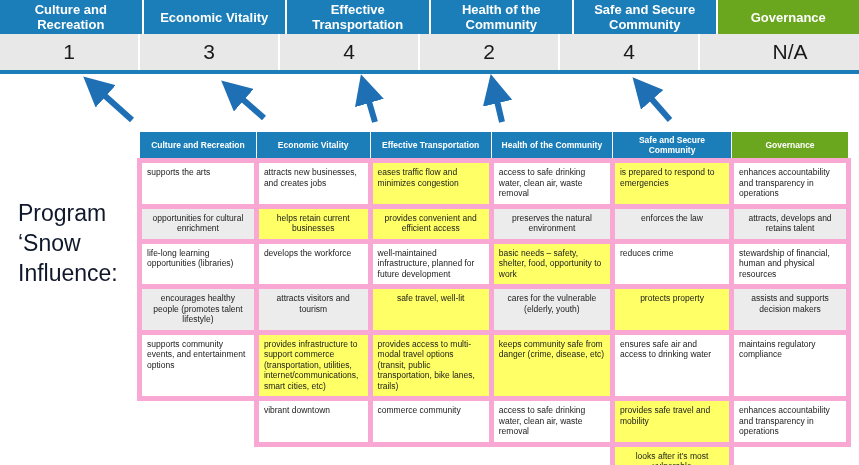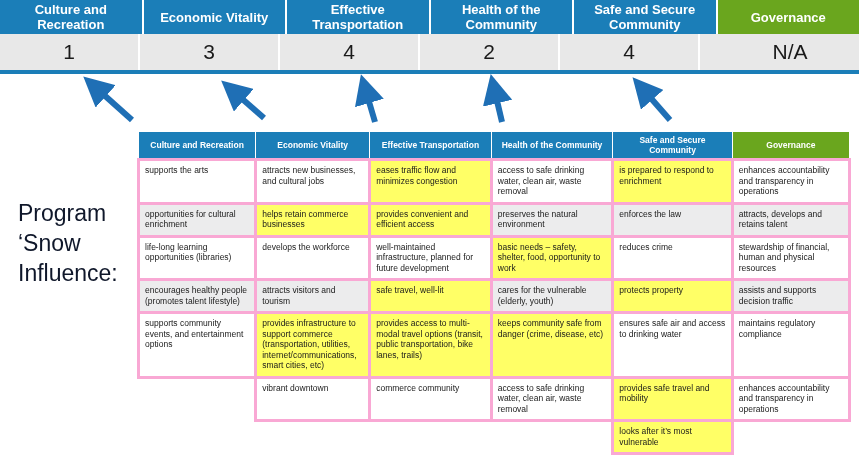--- a/index.html
+++ b/index.html
@@ -120,24 +120,24 @@
     vertical-align: middle;
     height: 22px;
     padding: 2px 3px;
     border: 1px solid #ffffff;
   }
   #matrix thead th.gov { background: #6aa61e; }
 
   #matrix tbody td {
     vertical-align: top;
     padding: 4px 5px 5px 5px;
-    border: 3px solid #f9a8d4;
+    border: 5px solid #f9a8d4;
     background: #ffffff;
   }
-  #matrix tbody tr.alt td { background: #ececed; }
+  #matrix tbody tr.alt td { background: #ececed; text-align: center; }
   #matrix tbody td.hl { background: #ffff66 !important; }
   #matrix tbody td.empty { background: #ffffff !important; border: none; }
   #matrix tbody tr.alt td.empty { background: #ffffff !important; }
 </style>
 </head>
 <body>
 
 <div id="top-bar">
   <div id="top-header-row">
     <div class="top-head-cell">
@@ -206,49 +206,49 @@
       <th>Economic Vitality</th>
       <th>Effective Transportation</th>
       <th>Health of the Community</th>
       <th>Safe and Secure Community</th>
       <th class="gov">Governance</th>
     </tr>
   </thead>
   <tbody id="matrix-body">
       <tr>
         <td>supports the arts</td>
-        <td>attracts new businesses, and cultural jobs</td>
+        <td>attracts new businesses, and creates jobs</td>
         <td class="hl">eases traffic flow and minimizes congestion</td>
         <td>access to safe drinking water, clean air, waste removal</td>
-        <td class="hl">is prepared to respond to enrichment</td>
+        <td class="hl">is prepared to respond to emergencies</td>
         <td>enhances accountability and transparency in operations</td>
       </tr>
       <tr class="alt">
         <td>opportunities for cultural enrichment</td>
-        <td class="hl">helps retain commerce businesses</td>
+        <td class="hl">helps retain current businesses</td>
         <td class="hl">provides convenient and efficient access</td>
         <td>preserves the natural environment</td>
         <td>enforces the law</td>
         <td>attracts, develops and retains talent</td>
       </tr>
       <tr>
         <td>life-long learning opportunities (libraries)</td>
         <td>develops the workforce</td>
         <td>well-maintained infrastructure, planned for future development</td>
         <td class="hl">basic needs – safety, shelter, food, opportunity to work</td>
         <td>reduces crime</td>
         <td>stewardship of financial, human and physical resources</td>
       </tr>
       <tr class="alt">
         <td>encourages healthy people (promotes talent lifestyle)</td>
         <td>attracts visitors and tourism</td>
         <td class="hl">safe travel, well-lit</td>
         <td>cares for the vulnerable (elderly, youth)</td>
         <td class="hl">protects property</td>
-        <td>assists and supports decision traffic</td>
+        <td>assists and supports decision makers</td>
       </tr>
       <tr>
         <td>supports community events, and entertainment options</td>
         <td class="hl">provides infrastructure to support commerce (transportation, utilities, internet/communications, smart cities, etc)</td>
         <td class="hl">provides access to multi-modal travel options (transit, public transportation, bike lanes, trails)</td>
         <td class="hl">keeps community safe from danger (crime, disease, etc)</td>
         <td>ensures safe air and access to drinking water</td>
         <td>maintains regulatory compliance</td>
       </tr>
       <tr>

